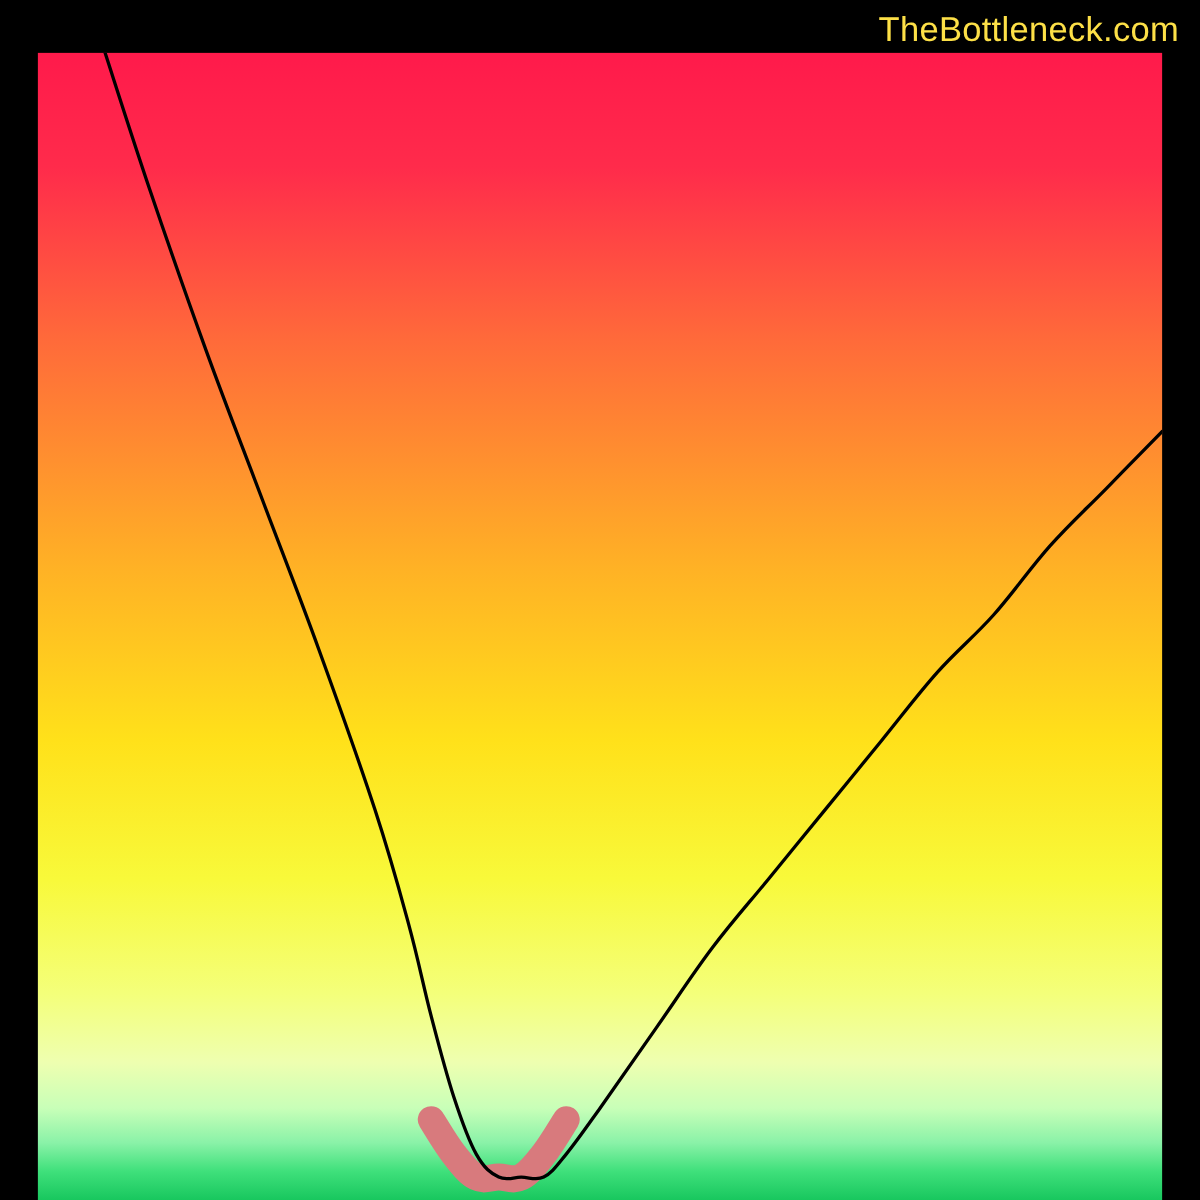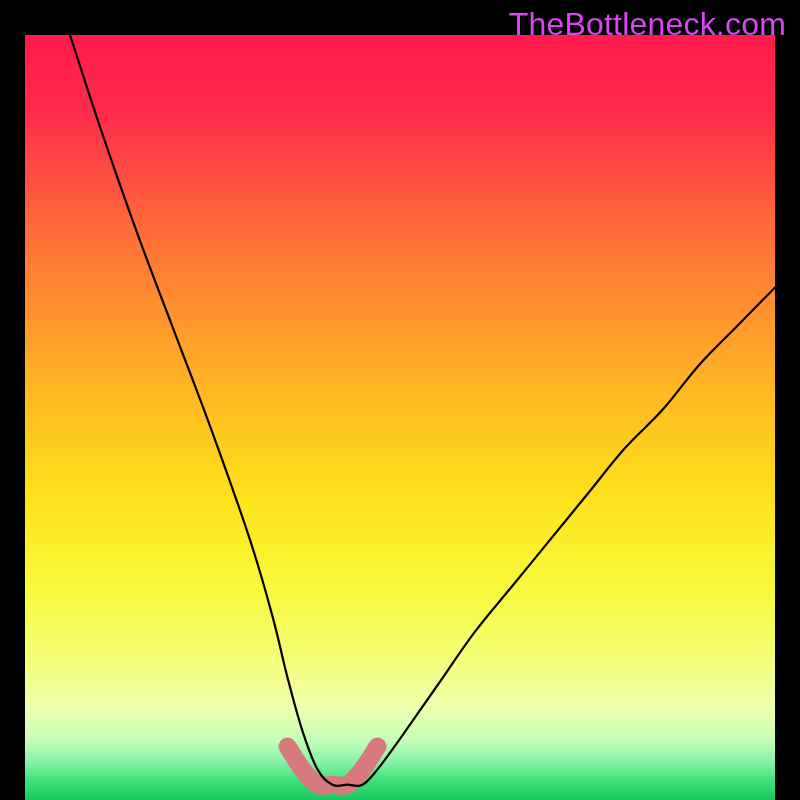--- a/index.html
+++ b/index.html
@@ -14,22 +14,22 @@
   .frame {
     position: relative;
     width: 800px;
     height: 800px;
     background: #000;
   }
   .attribution {
     position: absolute;
     top: 6px;
     right: 14px;
-    color: #d946ef;
-    font-size: 32px;
+    color: #fde047;
+    font-size: 23px;
     font-weight: 500;
     letter-spacing: 0.2px;
     z-index: 10;
   }
   .plot-area {
     position: absolute;
     left: 25px;
     top: 35px;
     width: 750px;
     height: 765px;

